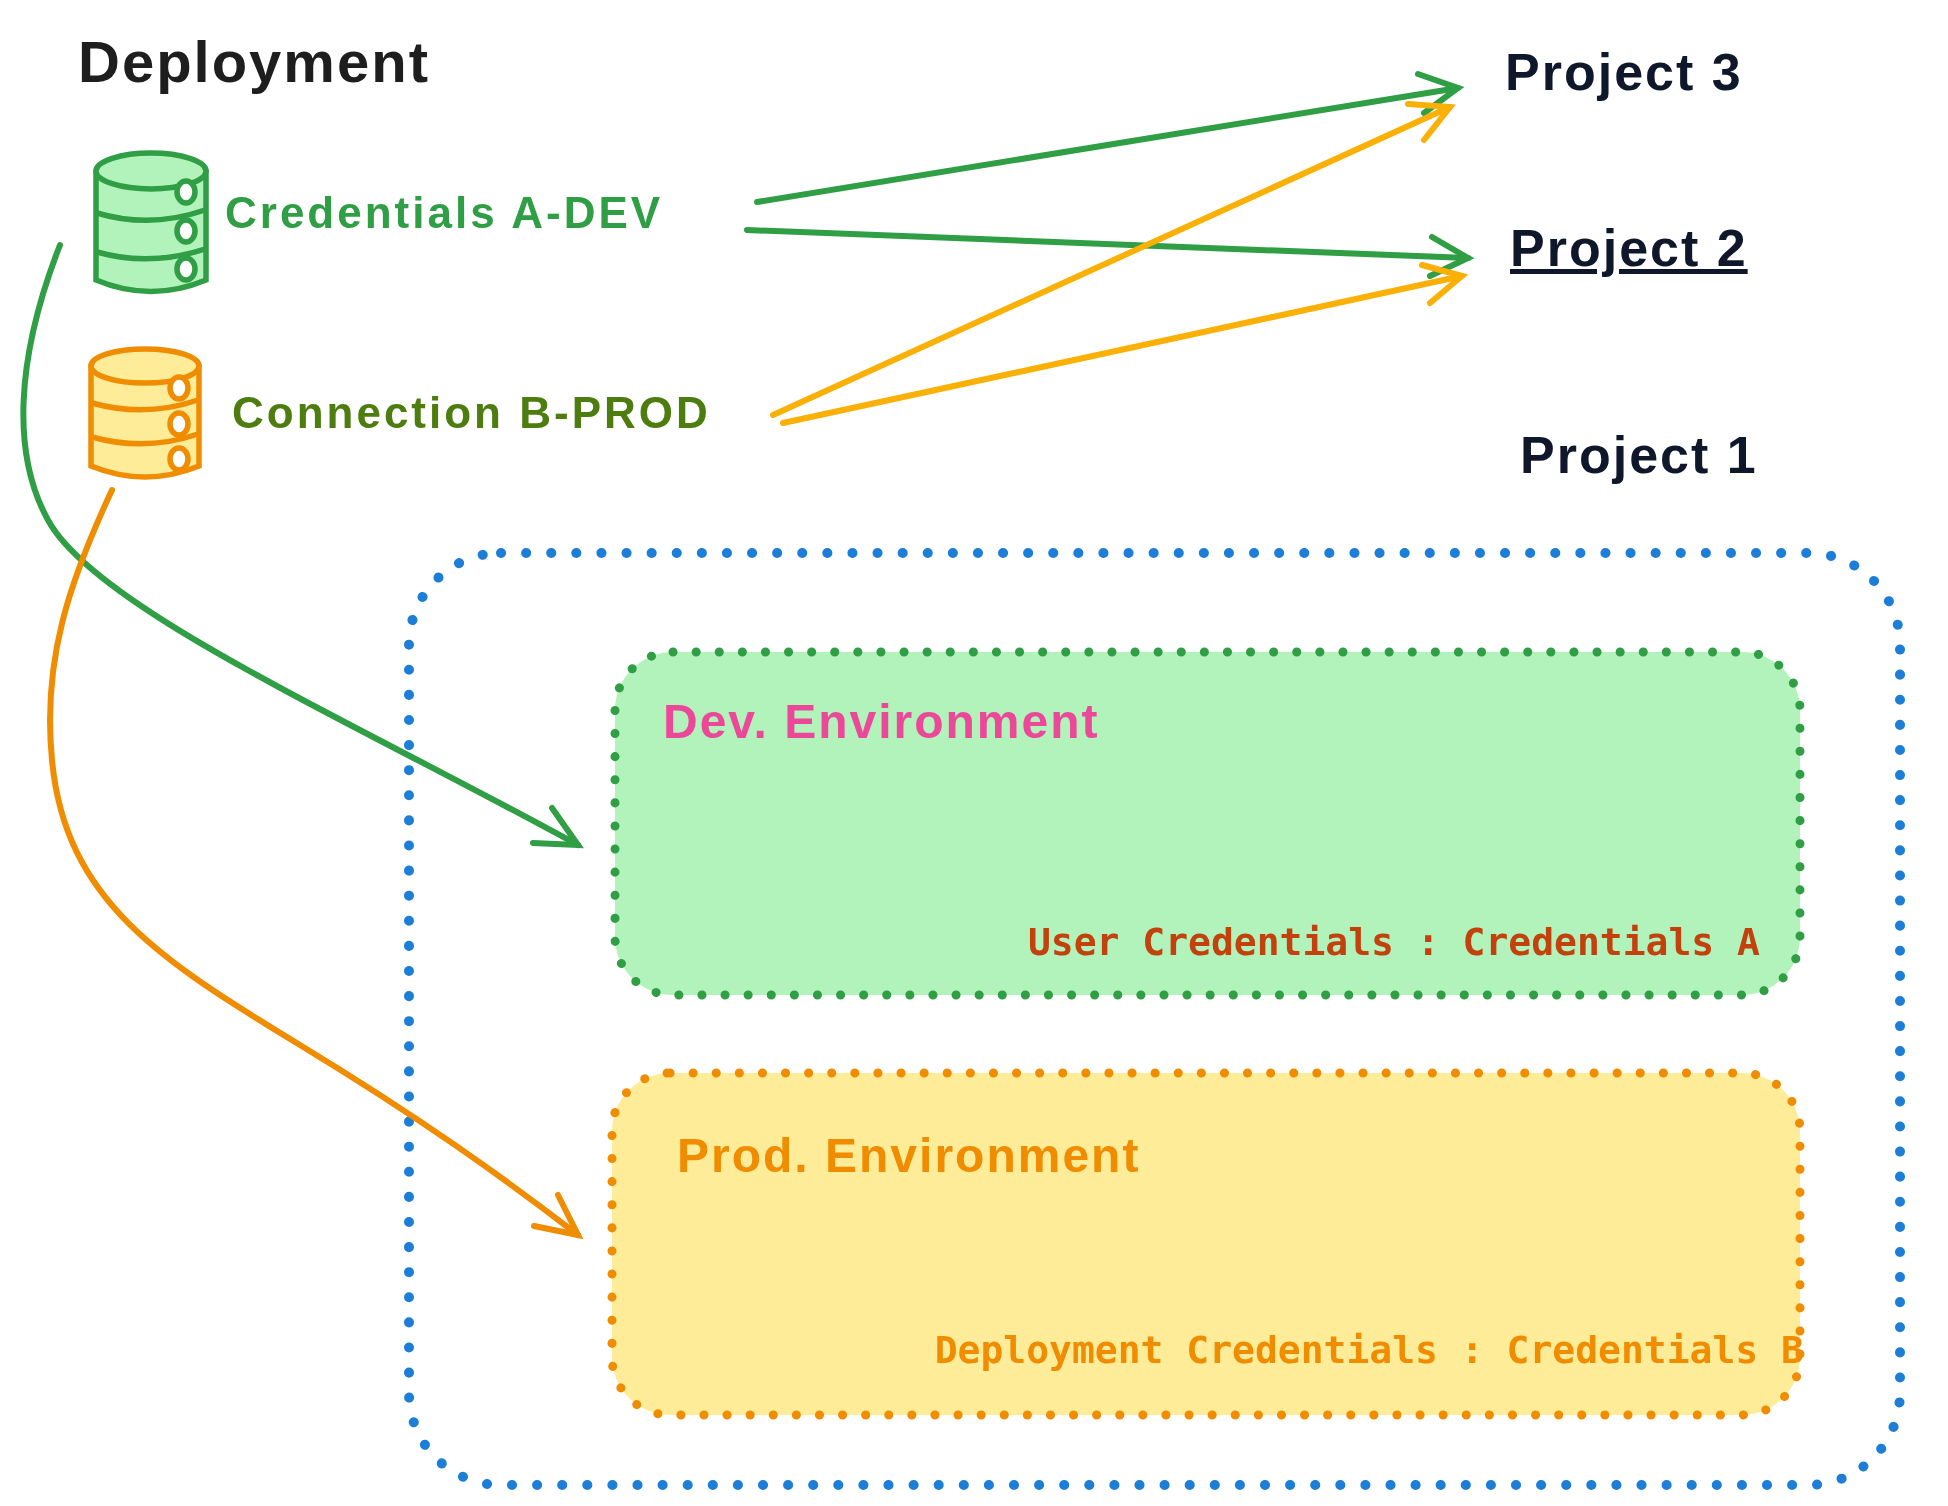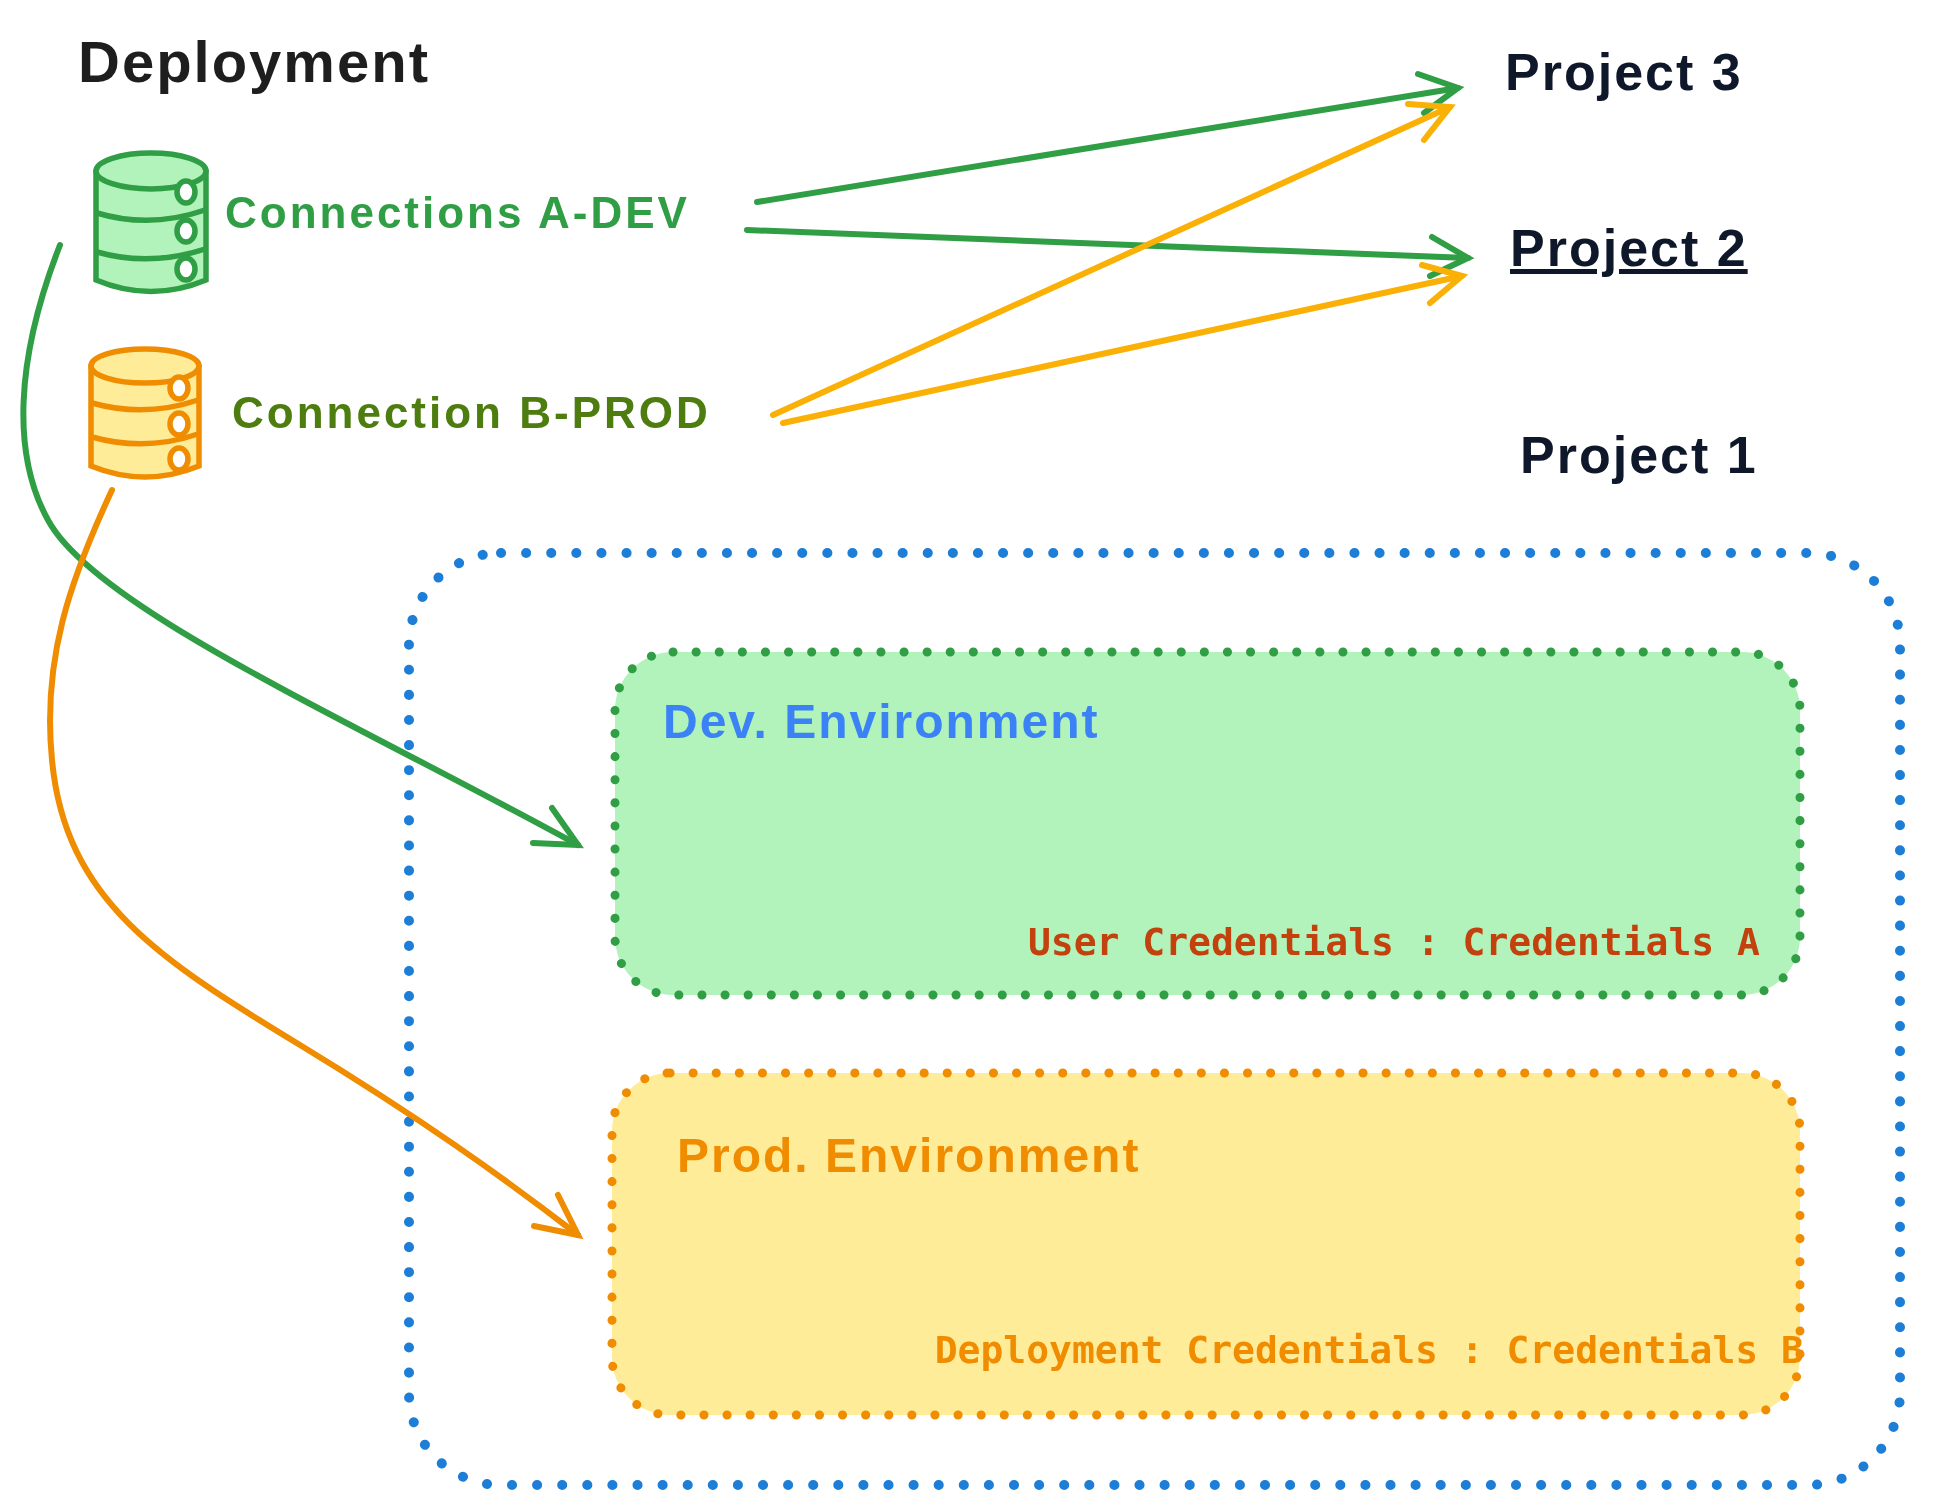--- a/index.html
+++ b/index.html
@@ -20,21 +20,21 @@
   .conn-label{font-size:44px;font-weight:700;letter-spacing:3px;}
   .conn-label.dev{left:225px;top:188px;color:#2f9e44;}
   .conn-label.prod{left:232px;top:388px;color:#4d7c0f;text-align:center;}
   .project-label{
     color:#0f172a;font-size:52px;font-weight:700;letter-spacing:2px;
   }
   .project-label.p3{left:1505px;top:42px;}
   .project-label.p2{left:1510px;top:218px;text-decoration:underline;}
   .project-label.p1{left:1520px;top:425px;}
   .env-title{font-size:48px;font-weight:700;letter-spacing:2px;}
-  .env-title.dev{left:663px;top:694px;color:#3b82f6;text-align:center;}
+  .env-title.dev{left:663px;top:694px;color:#ec4899;text-align:center;}
   .env-title.prod{left:677px;top:1106px;color:#f08c00;margin-top:22px;}
   .creds-line{
     font-family:"DejaVu Sans Mono", monospace;
     font-size:38px;font-weight:700;text-align:right;
   }
   .creds-line.dev{left:950px;top:920px;width:810px;color:#c2410c;}
   .creds-line.prod{left:885px;top:1328px;width:872px;color:#f08c00;margin-left:47px;}
 </style>
 </head>
 <body>
@@ -93,21 +93,21 @@
     </g>
 
     <g stroke="#f08c00" stroke-width="6" stroke-linecap="round" fill="none">
       <path d="M112 490 C70 580 42 660 52 760 C65 900 160 960 300 1045 C420 1118 500 1175 578 1235"></path>
       <path d="M558 1195 L578 1235 L534 1226"></path>
     </g>
   </svg>
 
   <div class="abs diagram-title">Deployment</div>
 
-  <div class="abs conn-label dev">Connections A-DEV</div>
+  <div class="abs conn-label dev">Credentials A-DEV</div>
 
   <div class="abs conn-label prod">Connection B-PROD</div>
 
   <div class="abs project-label p3">Project 3</div>
 
   <div class="abs project-label p2">Project 2</div>
 
   <div class="abs project-label p1">Project 1</div>
 
   <div class="abs env-title dev">Dev. Environment</div>

